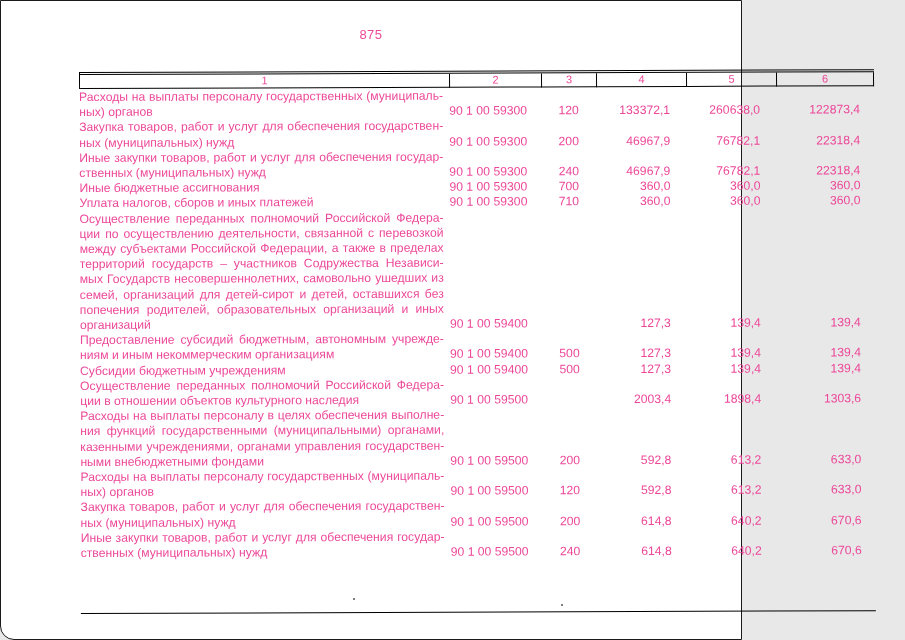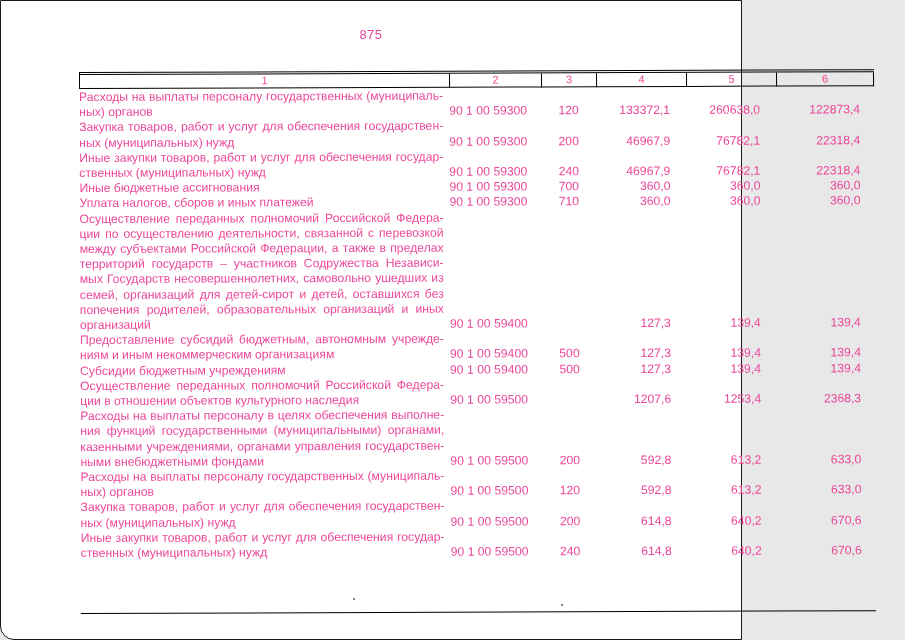--- a/index.html
+++ b/index.html
@@ -174,23 +174,23 @@
     <div class="cell c6 amt">139,4</div>
   </div>
 
   <div class="trow">
     <div class="cell c1 label">
             <div class="jline">Осуществление переданных полномочий Российской Федера-</div>
             <div class="lline">ции в отношении объектов культурного наследия</div>
           </div>
     <div class="cell c2 code">90 1 00 59500</div>
     <div class="cell c3 etype"></div>
-    <div class="cell c4 amt">1207,6</div>
-    <div class="cell c5 amt">1253,4</div>
-    <div class="cell c6 amt">2368,3</div>
+    <div class="cell c4 amt">2003,4</div>
+    <div class="cell c5 amt">1898,4</div>
+    <div class="cell c6 amt">1303,6</div>
   </div>
 
   <div class="trow">
     <div class="cell c1 label">
             <div class="jline">Расходы на выплаты персоналу в целях обеспечения выполне-</div>
             <div class="jline">ния функций государственными (муниципальными) органами,</div>
             <div class="jline">казенными учреждениями, органами управления государствен-</div>
             <div class="lline">ными внебюджетными фондами</div>
           </div>
     <div class="cell c2 code">90 1 00 59500</div>

